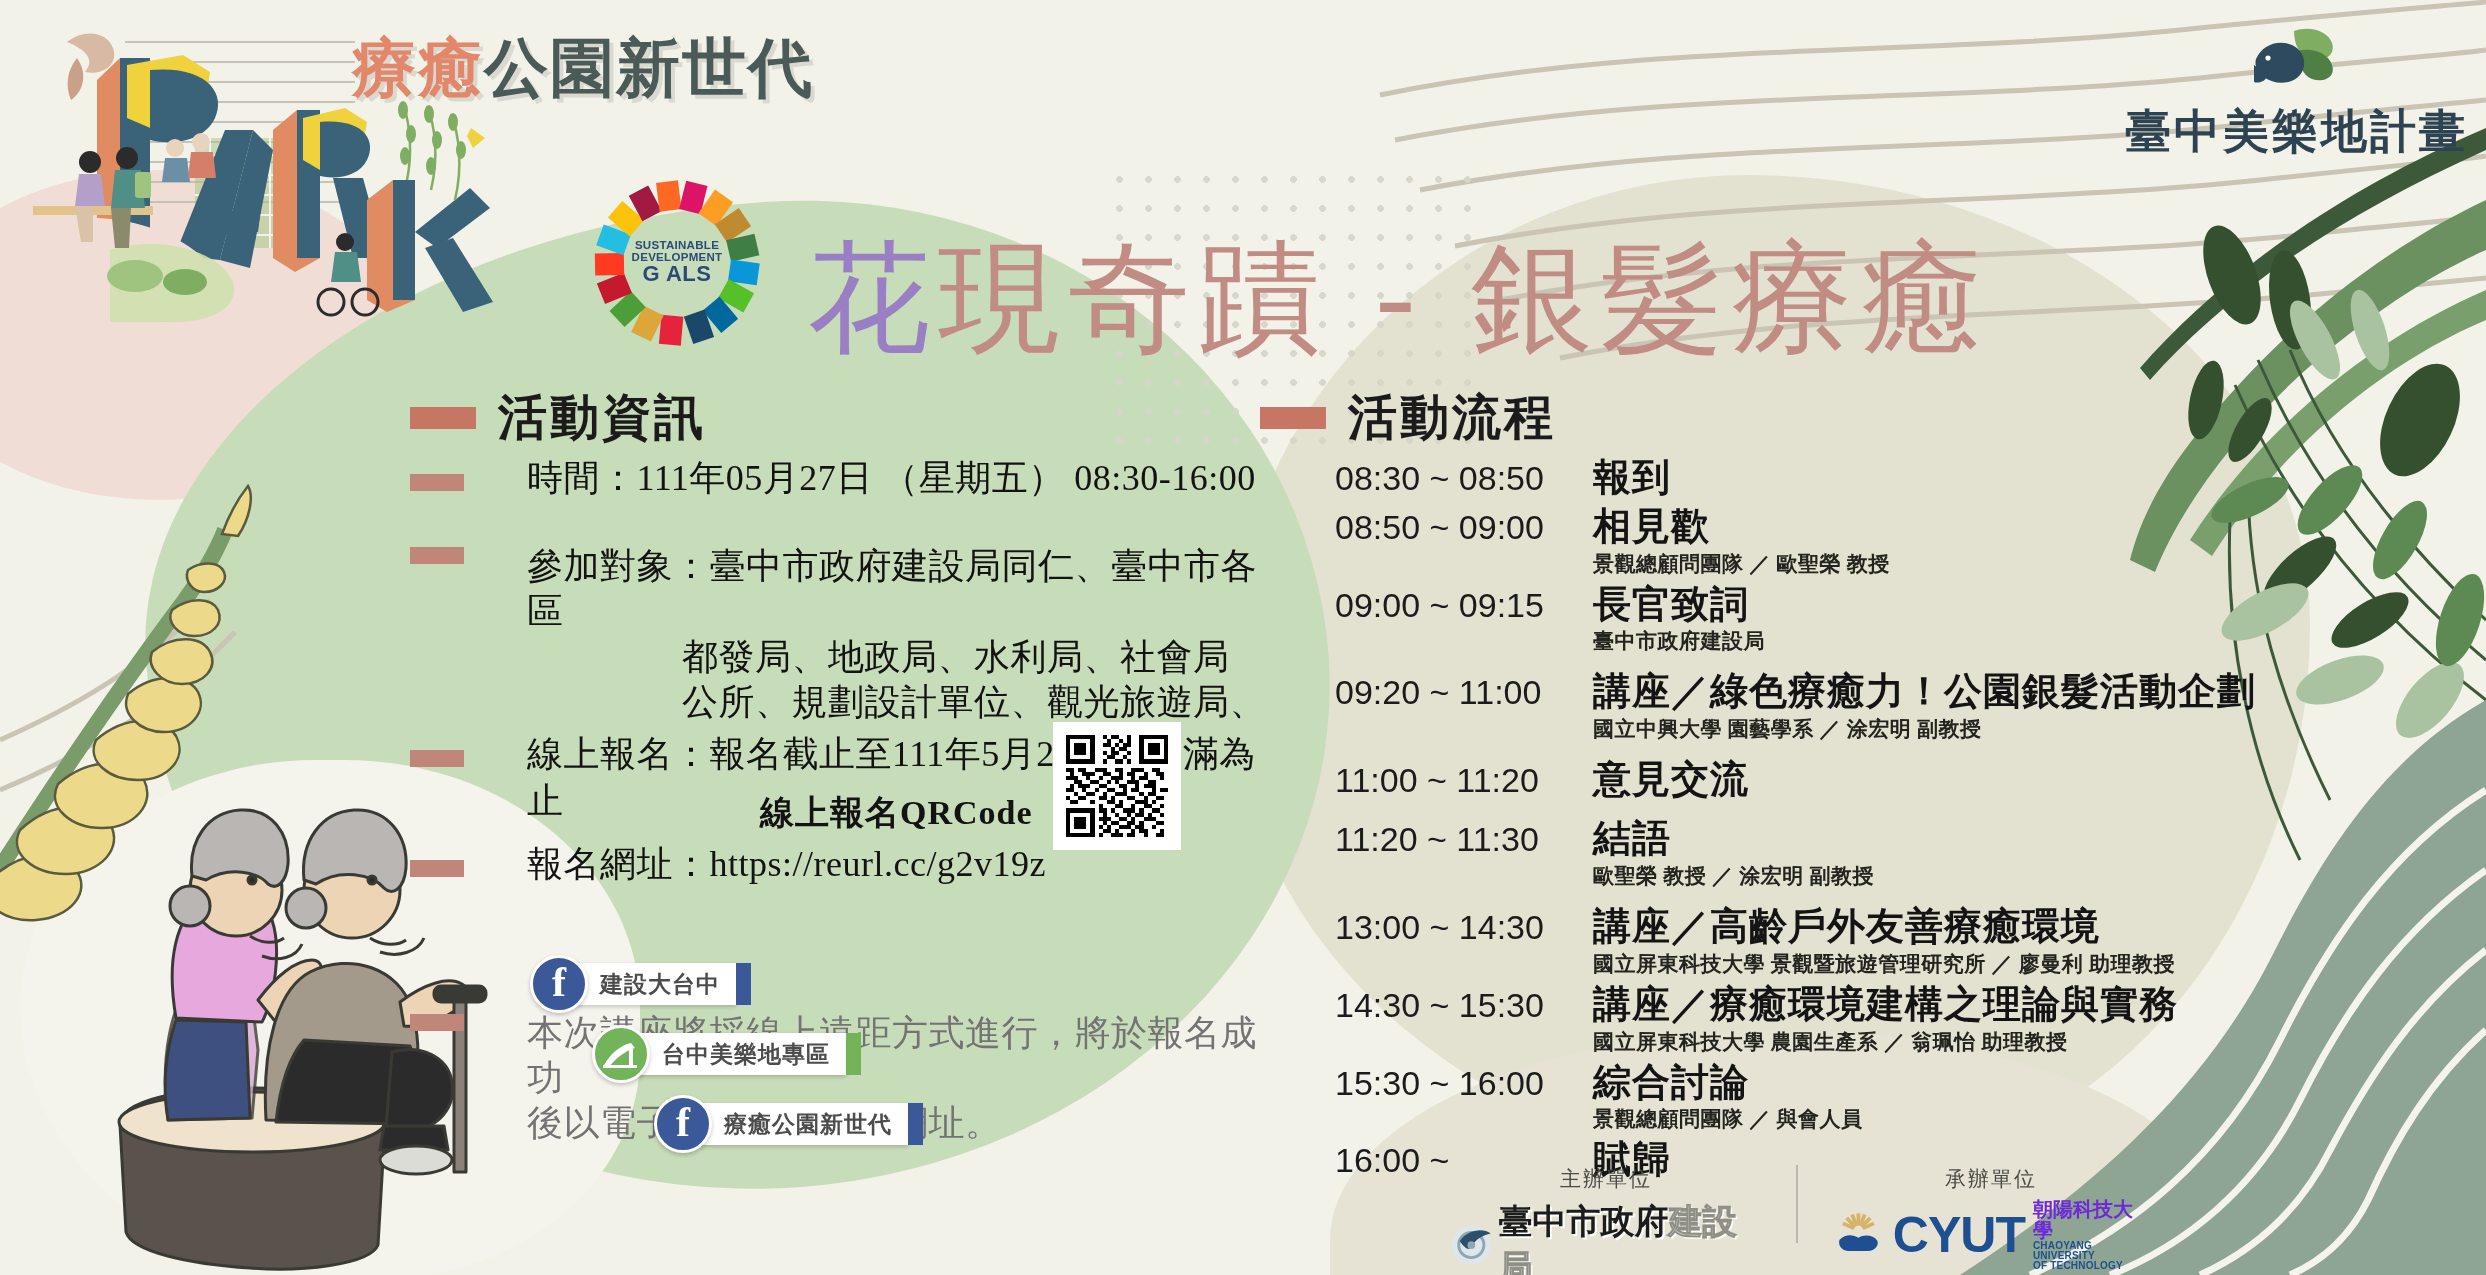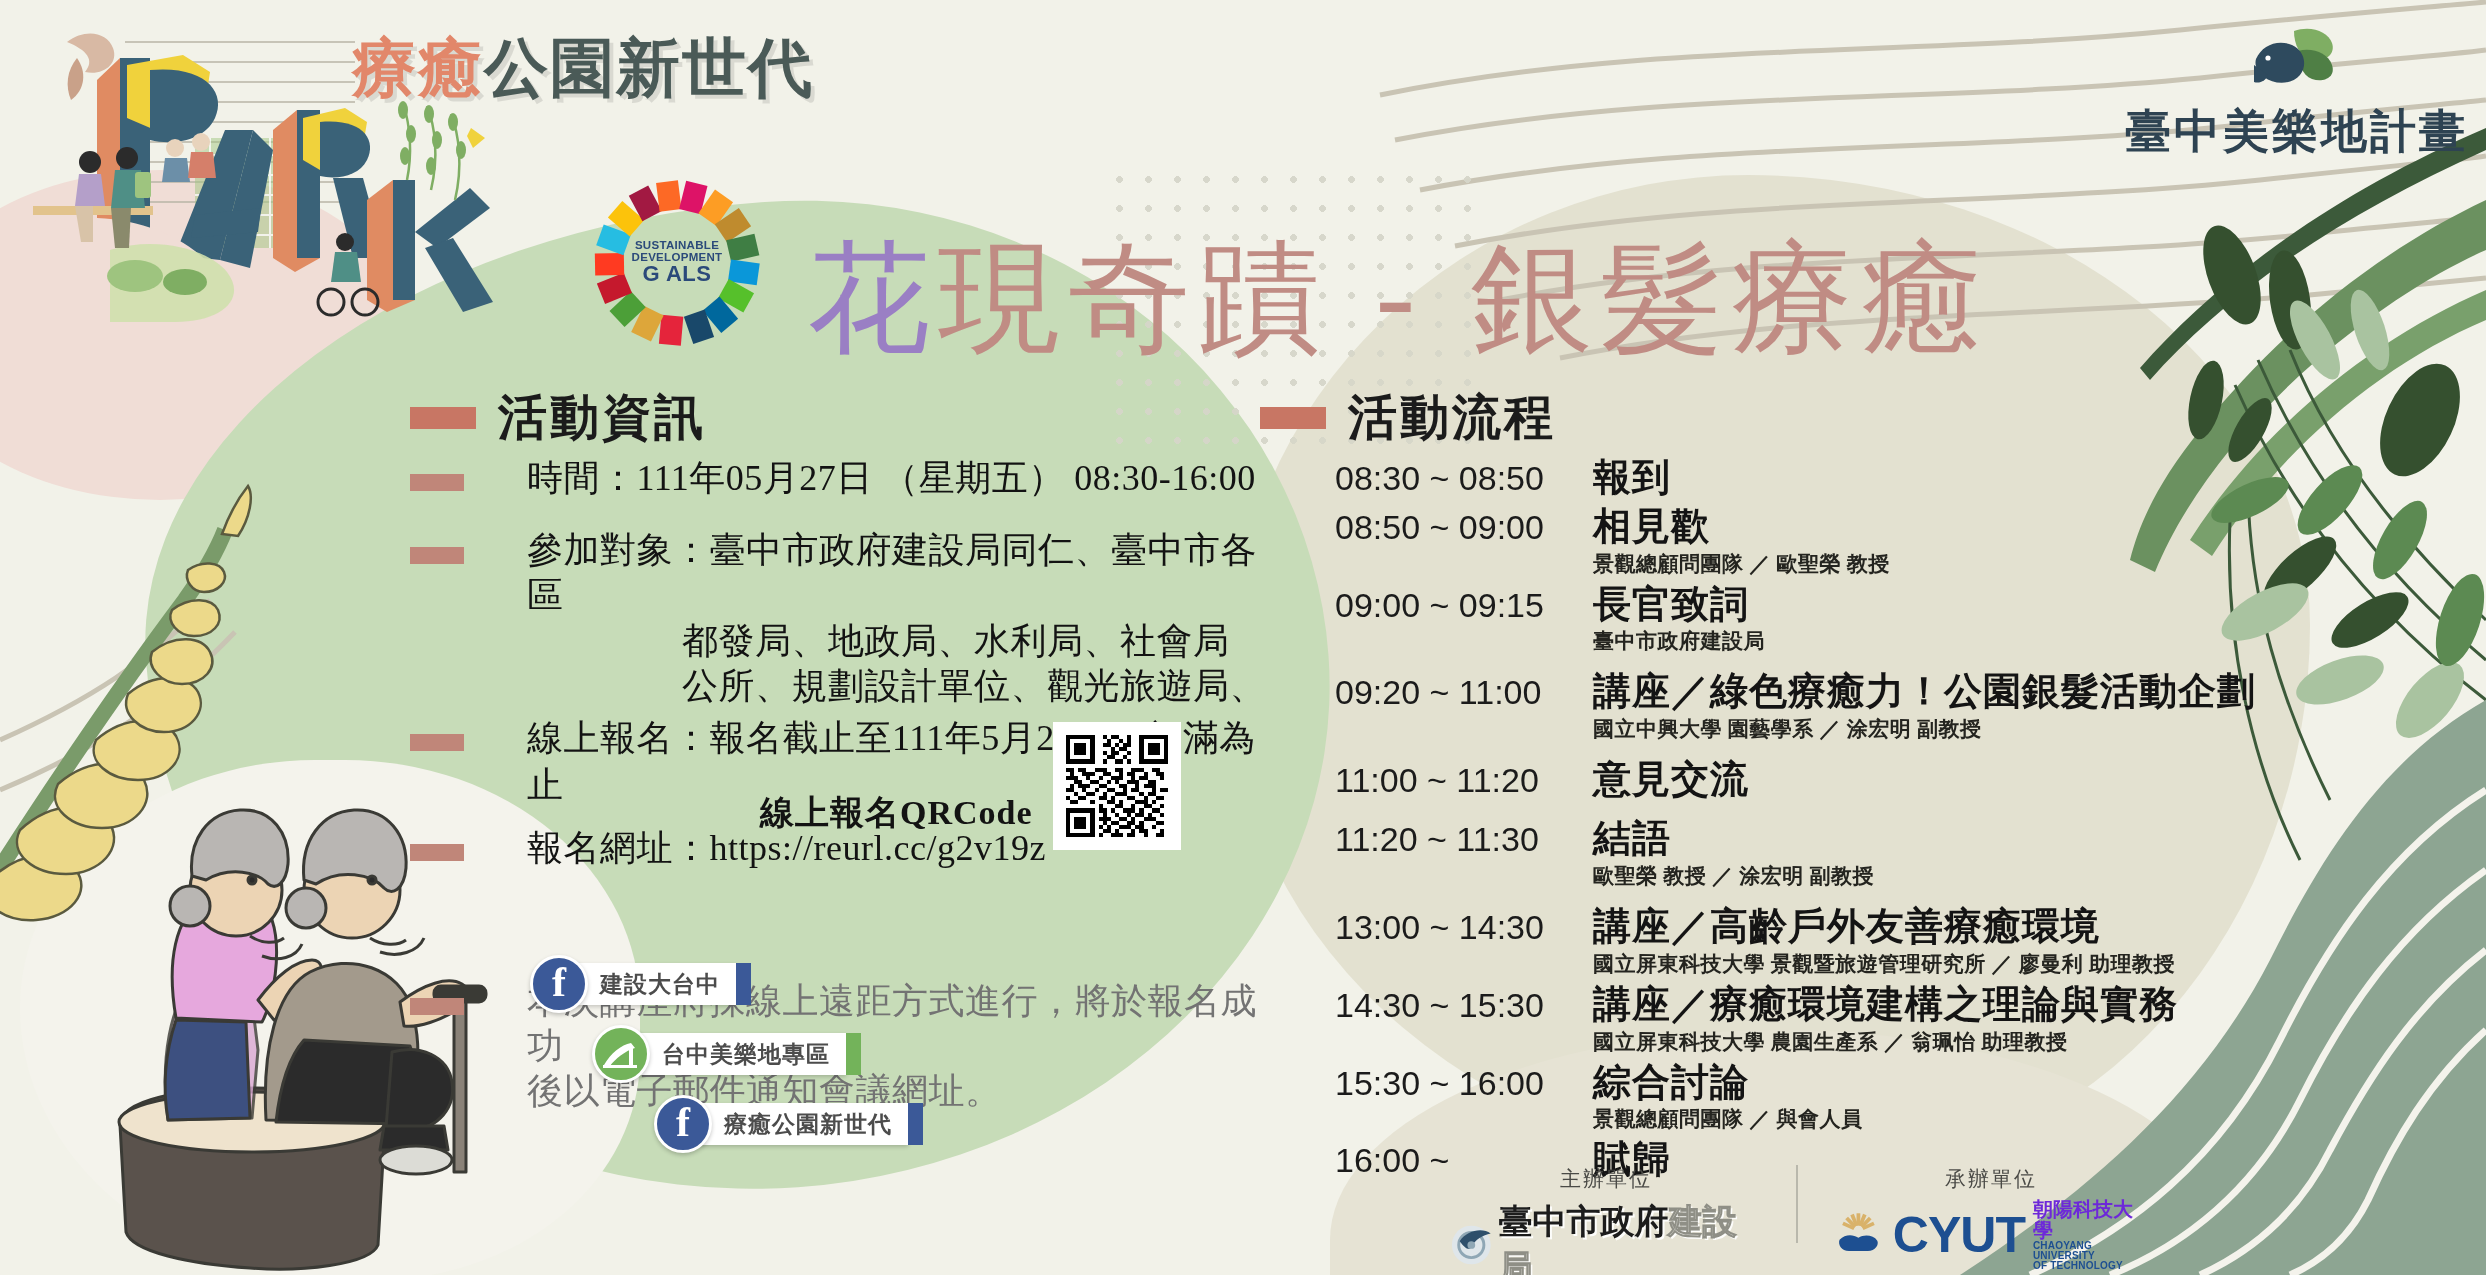--- a/index.html
+++ b/index.html
@@ -81,21 +81,21 @@
   .sec-head { position:absolute; display:flex; align-items:center; gap:22px; }
   .sec-head .dash { width:66px; height:22px; }
   .sec-head .txt { font-size:49px; font-weight:700; color:#1b1b1b; letter-spacing:3px; }
 
   
   .info { position:absolute; left:410px; top:455px; width:880px; color:#131313; }
   .info-row { display:flex; align-items:flex-start; margin-bottom:8px;gap:41px; }
   .info-row .bullet { flex:0 0 auto; width:54px; height:17px; background:#c08679;
      margin-top:19px; margin-right:22px; }
   .info-row .body { font-size:36px; line-height:1.30; letter-spacing:.5px; }
-  .info-row.tight .body { line-height:1.26; }
+  .info-row.tight .body { line-height:1.26;margin-top:16px; }
   .info-row.red .body { color:#737373; font-weight:400; }
   .info-row .body .ind { display:block; padding-left:155px; }
   .qrwrap { position:absolute; left:1053px; top:722px; }
   .qrlabel { position:absolute; left:760px; top:790px; font-size:34px; font-weight:700;
      color:#131313; letter-spacing:1px; }
   .qrbox { width:128px; height:128px; background:#fff; padding:13px; }
   .qrbox svg { display:block; }
 
   
   .badges { position:absolute; left:530px; top:955px; }

